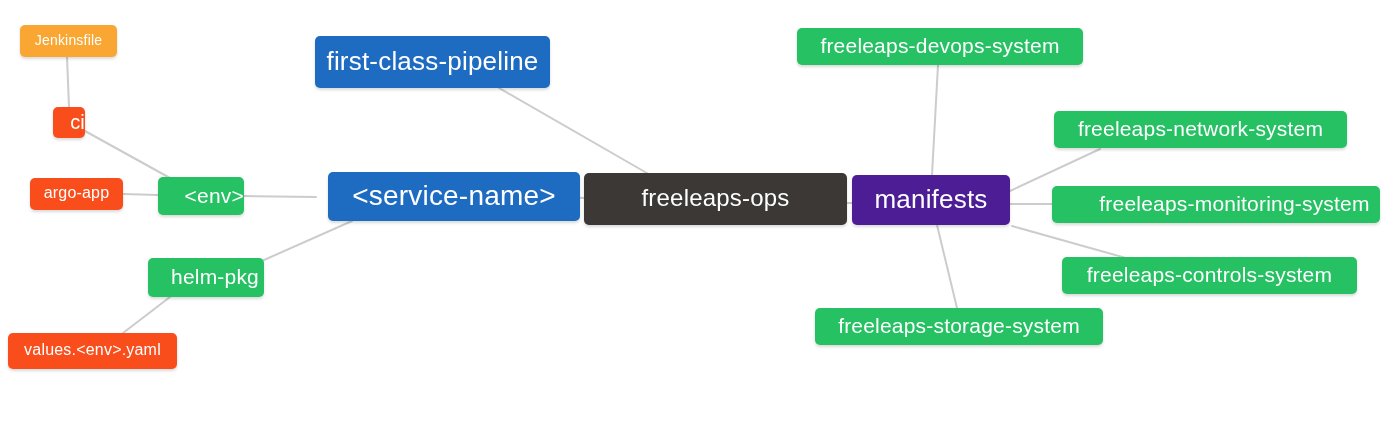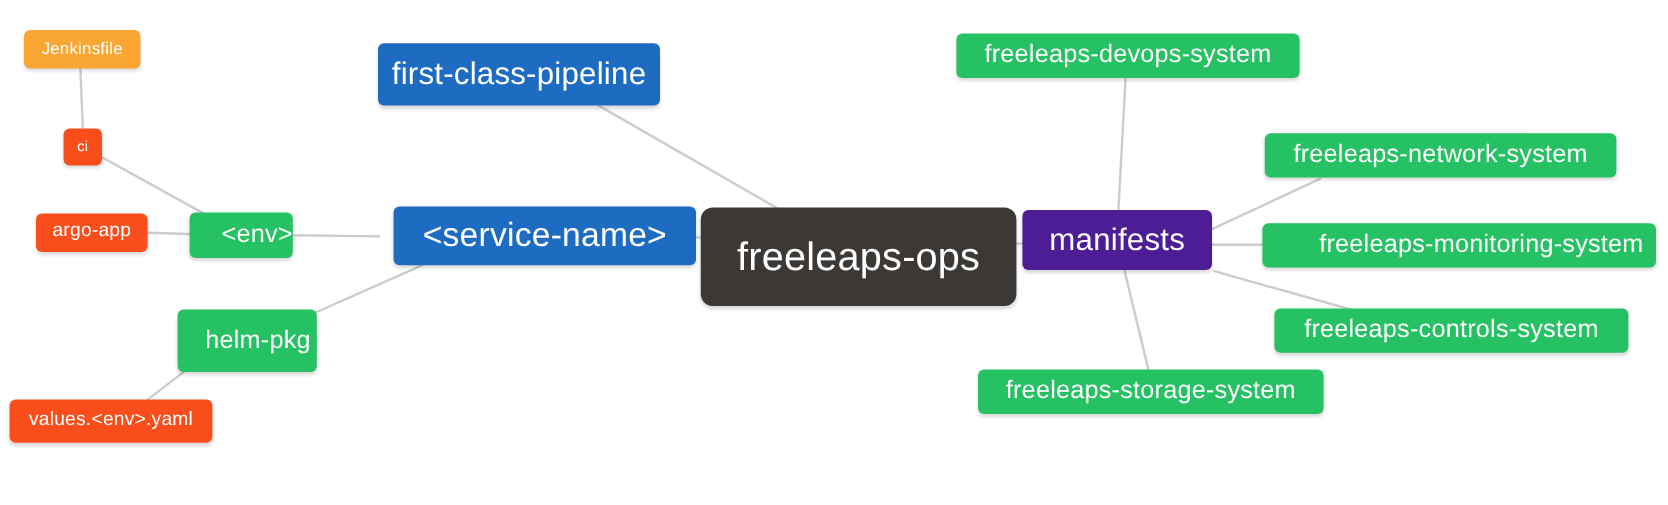--- a/index.html
+++ b/index.html
@@ -57,54 +57,54 @@
       <line x1="499" y1="88" x2="652" y2="176" stroke="#CCCCCC" stroke-width="2" stroke-linecap="round"></line>
       <line x1="568" y1="197" x2="584" y2="198" stroke="#CCCCCC" stroke-width="2" stroke-linecap="round"></line>
       <line x1="847" y1="203" x2="852" y2="203" stroke="#CCCCCC" stroke-width="2" stroke-linecap="round"></line>
       <line x1="932" y1="175" x2="938" y2="65" stroke="#CCCCCC" stroke-width="2" stroke-linecap="round"></line>
       <line x1="1010" y1="191" x2="1100" y2="149" stroke="#CCCCCC" stroke-width="2" stroke-linecap="round"></line>
       <line x1="1010" y1="204" x2="1052" y2="204" stroke="#CCCCCC" stroke-width="2" stroke-linecap="round"></line>
       <line x1="1012" y1="226" x2="1133" y2="260" stroke="#CCCCCC" stroke-width="2" stroke-linecap="round"></line>
       <line x1="937" y1="225" x2="957" y2="308" stroke="#CCCCCC" stroke-width="2" stroke-linecap="round"></line>
     </svg>
 
-<div class="node" style="left: 584px; top: 173px; width: 263px; height: 82px; background: rgb(59, 56, 53); color: rgb(255, 255, 255); font-size: 33px; border-radius: 10px;">
+<div class="node" style="left: 584px; top: 173px; width: 263px; height: 52px; background: rgb(59, 56, 53); color: rgb(255, 255, 255); font-size: 24px;">
       <span>freeleaps-ops</span>
     </div>
     <div class="node" style="left: 315px; top: 36px; width: 235px; height: 52px; background: rgb(30, 107, 194); color: rgb(255, 255, 255); font-size: 26px;">
       <span>first-class-pipeline</span>
     </div>
     <div class="node" style="left: 328px; top: 172px; width: 252px; height: 49px; background: rgb(30, 107, 194); color: rgb(255, 255, 255); font-size: 28px;">
       <span>&lt;service-name&gt;</span>
     </div>
     <div class="node" style="left: 852px; top: 175px; width: 158px; height: 50px; background: #4c1d95; color: rgb(255, 255, 255); font-size: 26px;">
       <span>manifests</span>
     </div>
     <div class="node" style="left: 158px; top: 177px; width: 86px; height: 38px; background: rgb(37, 193, 99); color: rgb(255, 255, 255); font-size: 21px; justify-content: flex-end;">
       <span>&lt;env&gt;</span>
     </div>
-    <div class="node" style="left: 148px; top: 258px; width: 116px; height: 52px; background: rgb(37, 193, 99); color: rgb(255, 255, 255); font-size: 21px; padding-left: 18px;">
+    <div class="node" style="left: 148px; top: 258px; width: 116px; height: 39px; background: rgb(37, 193, 99); color: rgb(255, 255, 255); font-size: 21px; padding-left: 18px;">
       <span>helm-pkg</span>
     </div>
     <div class="node" style="left: 797px; top: 28px; width: 286px; height: 37px; background: rgb(37, 193, 99); color: rgb(255, 255, 255); font-size: 21px;">
       <span>freeleaps-devops-system</span>
     </div>
     <div class="node" style="left: 1054px; top: 111px; width: 293px; height: 37px; background: rgb(37, 193, 99); color: rgb(255, 255, 255); font-size: 21px;">
       <span>freeleaps-network-system</span>
     </div>
     <div class="node" style="left: 1052px; top: 186px; width: 328px; height: 37px; background: rgb(37, 193, 99); color: rgb(255, 255, 255); font-size: 21px; padding-left: 37px;">
       <span>freeleaps-monitoring-system</span>
     </div>
     <div class="node" style="left: 1062px; top: 257px; width: 295px; height: 37px; background: rgb(37, 193, 99); color: rgb(255, 255, 255); font-size: 21px;">
       <span>freeleaps-controls-system</span>
     </div>
     <div class="node" style="left: 815px; top: 308px; width: 288px; height: 37px; background: rgb(37, 193, 99); color: rgb(255, 255, 255); font-size: 21px;">
       <span>freeleaps-storage-system</span>
     </div>
-    <div class="node" style="left: 53px; top: 107px; width: 32px; height: 31px; background: rgb(249, 77, 27); color: rgb(255, 255, 255); font-size: 12px;">
+    <div class="node" style="left: 53px; top: 107px; width: 32px; height: 31px; background: rgb(249, 77, 27); color: rgb(255, 255, 255); font-size: 20px; justify-content: flex-end;">
       <span>ci</span>
     </div>
     <div class="node" style="left: 30px; top: 178px; width: 93px; height: 32px; background: rgb(249, 77, 27); color: rgb(255, 255, 255); font-size: 16px;">
       <span>argo-app</span>
     </div>
     <div class="node" style="left: 8px; top: 333px; width: 169px; height: 36px; background: rgb(249, 77, 27); color: rgb(255, 255, 255); font-size: 16px;">
       <span>values.&lt;env&gt;.yaml</span>
     </div>
     <div class="node" style="left: 20px; top: 25px; width: 97px; height: 32px; background: rgb(249, 166, 50); color: rgb(255, 255, 255); font-size: 14px;">
       <span>Jenkinsfile</span>

